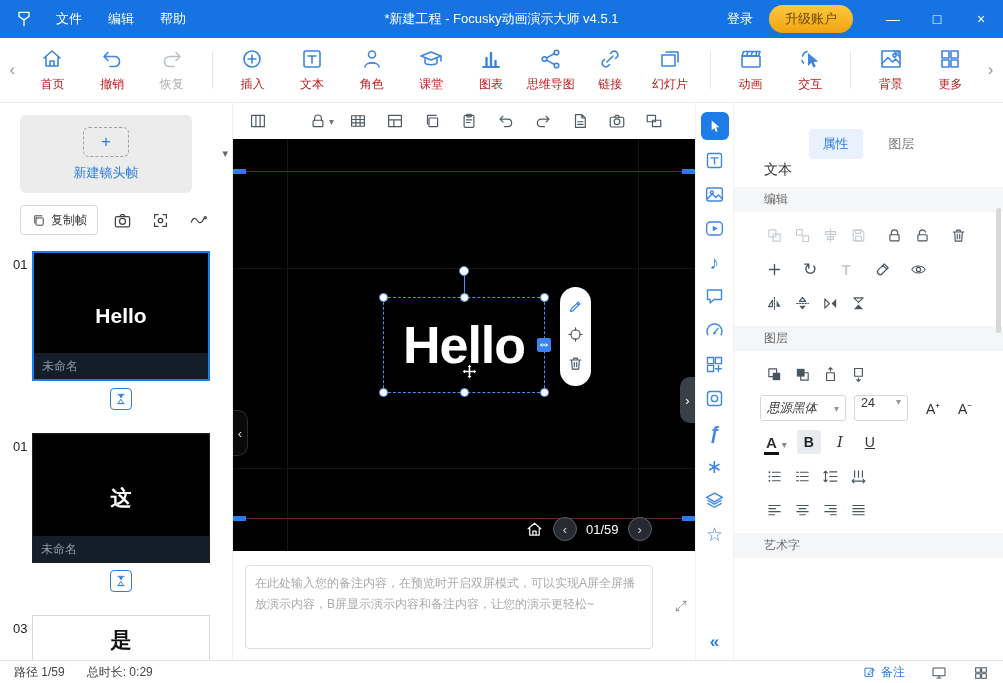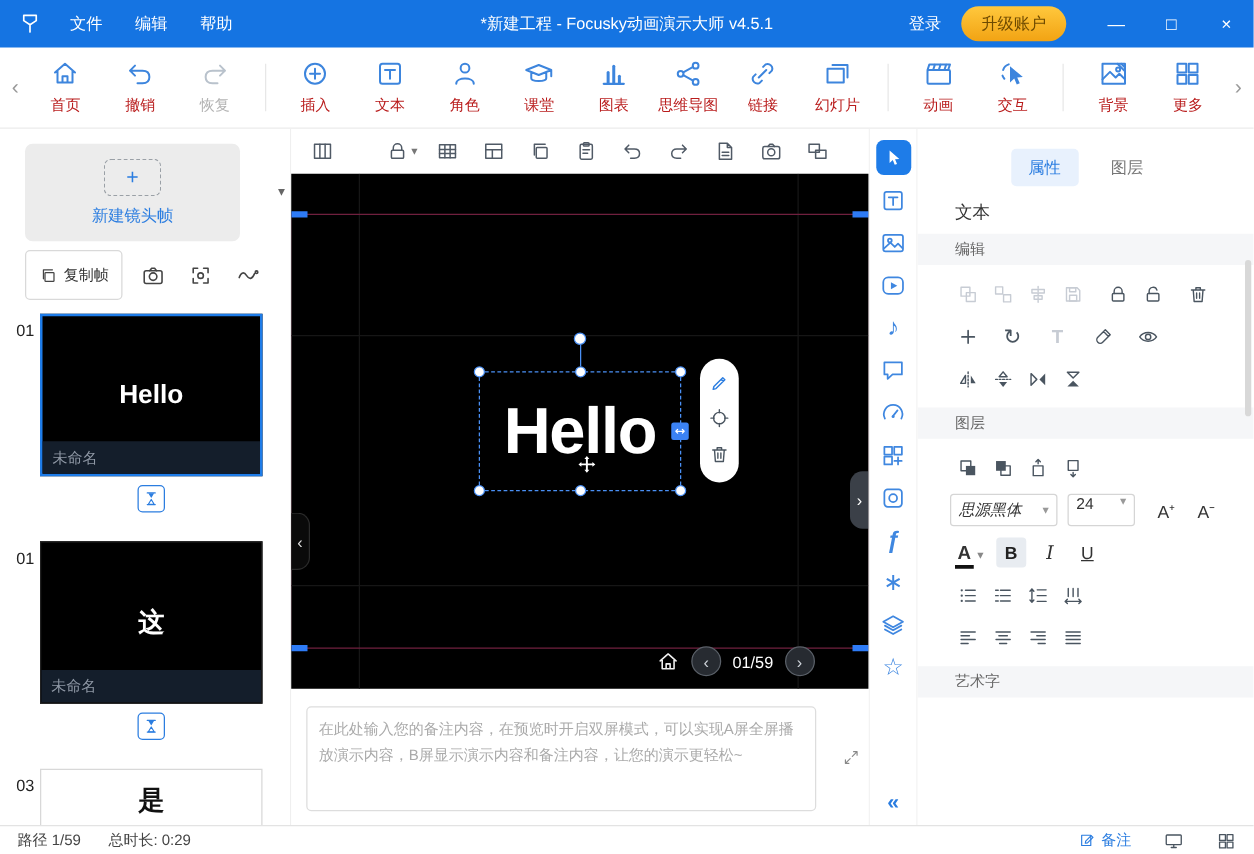--- a/index.html
+++ b/index.html
@@ -29,21 +29,21 @@
   .vsep{width:1px;height:38px;background:#e7e7e7;margin:0 10px}
 
   
   .sidebar{position:absolute;top:103px;bottom:23px;left:0;width:233px;background:#fff;overflow:hidden;border-right:1px solid #efefef}
   .newframe-wrap{position:relative;margin:12px 16px 0 20px}
   .newframe{width:172px;height:78px;background:#ececec;border-radius:6px;display:flex;flex-direction:column;align-items:center;justify-content:center;gap:7px}
   .nf-plusbox{width:46px;height:30px;border:1.5px dashed #9aa0a6;border-radius:6px;color:#2b7de0;display:flex;align-items:center;justify-content:center;font-size:17px}
   .nf-label{color:#2b7de0;font-size:13px}
   .nf-caret{position:absolute;right:-12px;top:32px;color:#666;font-size:11px}
   .frame-tools{margin:12px 0 0 20px;display:flex;gap:10px;align-items:center;height:30px}
-  .copyframe{display:flex;align-items:center;gap:5px;background:#fff;border:1px solid #d9d9d9;border-radius:4px;height:40px;padding:0 10px;font-size:12px;color:#333}
+  .copyframe{display:flex;align-items:center;gap:5px;background:#fff;border:1px solid #d9d9d9;border-radius:4px;height:30px;padding:0 10px;font-size:12px;color:#333}
   .sic{width:15px;height:15px;color:#444}
   .ftool{width:28px;height:30px;border:none;background:none;color:#444;display:flex;align-items:center;justify-content:center}
   .ftool .ik{width:19px;height:19px}
   .slide-row{position:relative;margin-top:16px;padding-left:32px;height:130px}
   .slide-num{position:absolute;left:13px;top:6px;font-size:13px;color:#222}
   .thumb{width:178px;height:130px;position:relative;display:flex;align-items:center;justify-content:center;overflow:hidden}
   .t-dark{background:#000;border:1px solid #222}
   .t-dark .thumb-text{color:#fff}
   .t-light{background:#fff;border:1px solid #d8d8d8}
   .t-light .thumb-text{color:#111}
@@ -102,21 +102,21 @@
   .strip-btn{height:34px;width:100%;display:flex;align-items:center;justify-content:center;color:#3f87e0;flex:none}
   .strip-btn .ik{width:21px;height:21px}
   .strip-btn span{font-size:19px;line-height:1}
   .strip-btn.active{width:28px;height:28px;background:#1e7ce8;border-radius:6px;color:#fff;margin:3px 0}
   .strip-btn.active .ik{width:17px;height:17px}
   .fchar{font-style:italic;font-weight:bold}
   .strip-collapse{margin-top:auto;margin-bottom:8px;color:#2b7de0;font-size:17px;font-weight:bold}
 
   
   .panel{position:absolute;left:733px;right:0;top:103px;bottom:23px;background:#fff;overflow:hidden;border-left:1px solid #f3f3f3}
-  .ptabs{height:56px;display:flex;align-items:center;justify-content:center;gap:12px;padding-top:6px}
+  .ptabs{height:56px;display:flex;align-items:flex-end;justify-content:center;gap:12px;padding-top:6px}
   .ptab{font-size:13px;color:#777;padding:6px 14px;border-radius:4px}
   .ptab.active{background:#e8f1fd;color:#2b7de0}
   .ptype{font-size:14px;color:#333;margin:2px 0 8px 30px}
   .pband{height:25px;line-height:25px;background:#f5f6f8;color:#666;font-size:12px;padding-left:30px;margin:6px 0}
   .prow{display:flex;align-items:center;padding-left:26px;height:34px}
   .pbtn{width:26px;height:26px;border:none;background:none;padding:0;margin:0 1px;color:#4a5560;display:flex;align-items:center;justify-content:center}
   .pbtn .ik{width:17px;height:17px}
   .pbtn.dis{color:#c7ccd4}
   .pbtn.gap{margin-left:9px}
   .rchar{font-size:17px;line-height:1}

